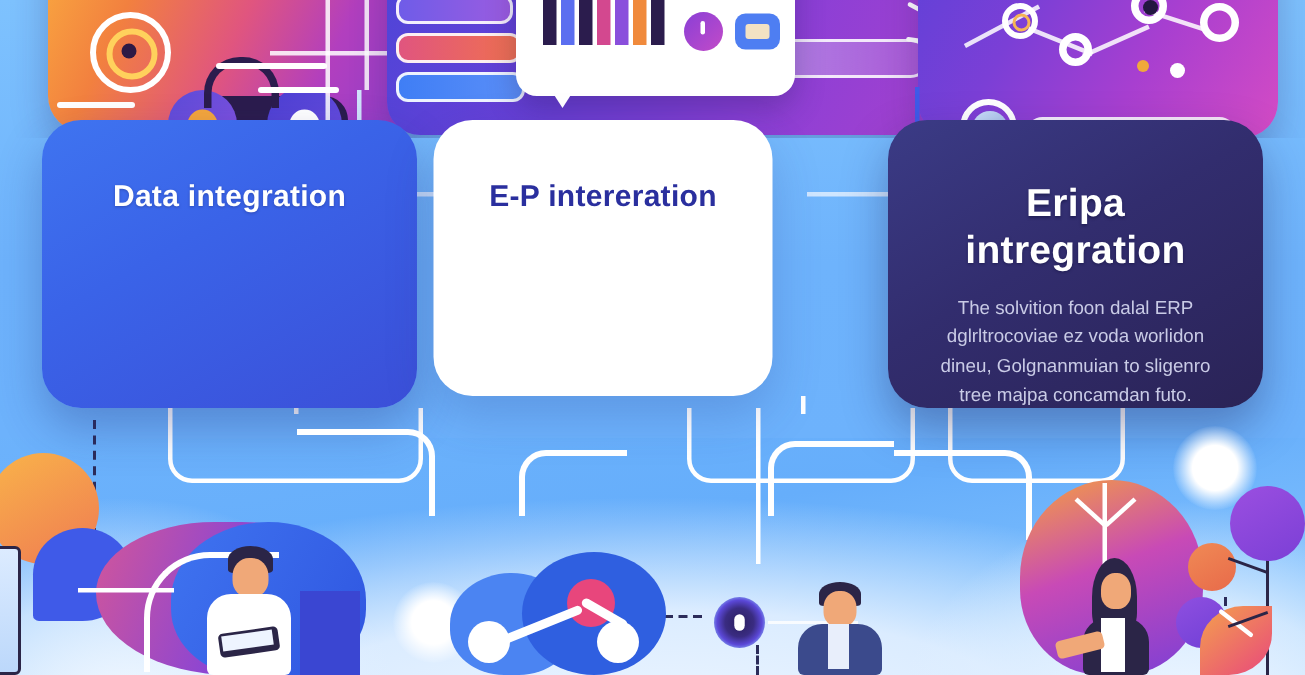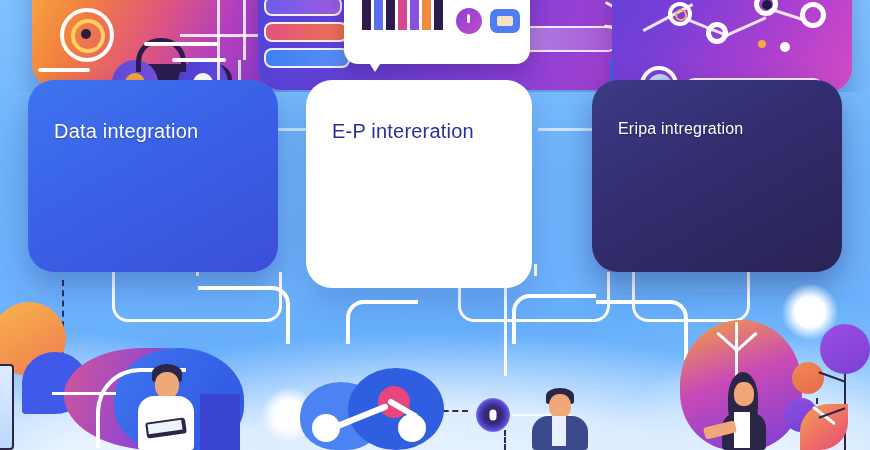--- a/index.html
+++ b/index.html
@@ -127,36 +127,36 @@
   .card{
     position:absolute; top:80px; border-radius:26px;
     padding:40px 26px 20px;
   }
   .card-left{
     left:28px; width:250px; height:192px;
     background:linear-gradient(150deg,#3f74f0 0%, #3a63e8 40%, #3b4fd8 100%);
     box-shadow:0 14px 30px rgba(30,40,120,.30);
   }
   .card-mid{
-    left:306px; width:226px; height:208px;
+    left:289px; width:226px; height:184px;
     background:#ffffff;
     box-shadow:0 14px 32px rgba(40,60,140,.22);
   }
   .card-right{
     left:592px; width:250px; height:192px;
     background:linear-gradient(150deg,#3b3b86 0%, #322d6e 45%, #2a2356 100%);
     box-shadow:0 14px 30px rgba(25,25,80,.35);
   }
 
   .card-title{
-    font-weight:normal; text-align:left; letter-spacing:.2px;
+    font-weight:bold; text-align:center; letter-spacing:.2px;
     margin-bottom:14px;
   }
   .card-left .card-title{ color:#ffffff; font-size:20px; text-shadow:0 1px 2px rgba(20,30,90,.35); }
-  .card-right .card-title{ color:#ffffff; font-size:16px; text-shadow:0 1px 2px rgba(10,10,50,.45); }
+  .card-right .card-title{ color:#ffffff; font-size:26px; text-shadow:0 1px 2px rgba(10,10,50,.45); }
   .card-mid .card-title{ color:#2a2f9e; font-size:20px; }
 
   .card-body{
     text-align:center; font-size:12.5px; line-height:1.55;
   }
   .card-left .card-body{ color:#d6e2fb; }
   .card-right .card-body{ color:#c9cbe6; }
   .card-mid .card-body{ color:#5b7fe0; }
 
   
@@ -298,20 +298,24 @@
   <div class="card card-left">
     <div class="card-title">Data integration</div>
   </div>
 
   <div class="card card-mid">
     <div class="card-title">E-P  intereration</div>
   </div>
 
   <div class="card card-right">
     <div class="card-title">Eripa intregration</div>
+    <div class="card-body" style="white-space:pre-line;">The solvition foon dalal ERP
+dglrltrocoviae ez voda worlidon
+dineu, Golgnanmuian to sligenro
+tree majpa concamdan  futo.</div>
   </div>
 
   <div class="bg-blob" style="left:-8px;top:302px;width:74px;height:74px;background:linear-gradient(150deg,#f9b44a,#ef7a52);"></div>
   <div style="position:absolute;left:22px;top:352px;width:66px;height:62px;border-radius:50% 50% 50% 6%;background:#3f5ae8;"></div>
   <div style="position:absolute;left:-10px;top:364px;width:24px;height:86px;border-radius:4px;background:linear-gradient(180deg,#dcebff,#bcd8fb);border:2px solid #2b2547;"></div>
 
   <div style="position:absolute;left:64px;top:348px;width:170px;height:102px;border-radius:52% 48% 40% 60%;background:linear-gradient(110deg,#d2569a,#8a45d4 55%,#4a45d8);"></div>
   <div style="position:absolute;left:114px;top:348px;width:130px;height:104px;border-radius:50% 50% 44% 44%;background:linear-gradient(120deg,#3f74f0,#2f55e0);"></div>
   <div style="position:absolute;left:96px;top:368px;width:90px;height:80px;border:4px solid #ffffff;border-right:none;border-bottom:none;border-radius:44px 0 0 0;"></div>
   <div style="position:absolute;left:52px;top:392px;width:64px;height:3px;background:#ffffff;"></div>

